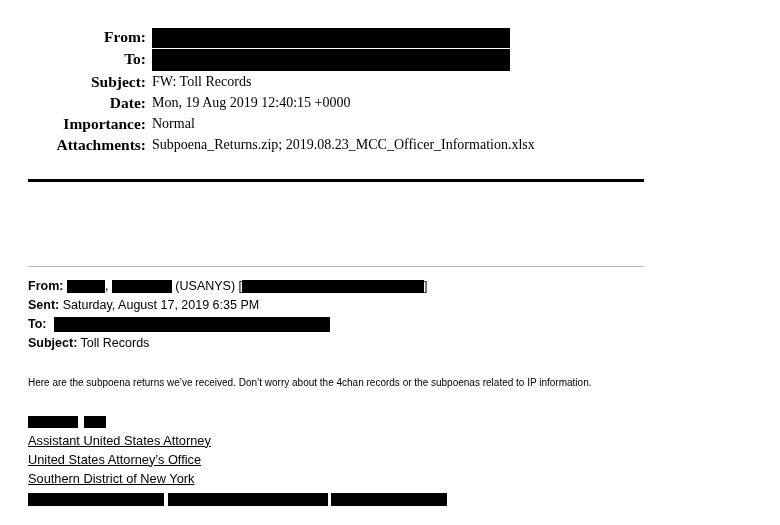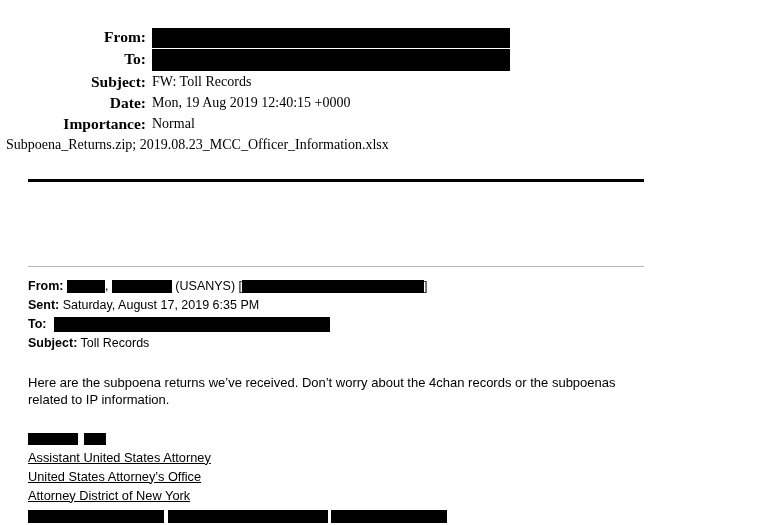--- a/index.html
+++ b/index.html
@@ -97,21 +97,21 @@
     display: inline-block;
     vertical-align: middle;
   }
   .rb-name1 { width: 38px; height: 13px; }
   .rb-name2 { width: 60px; height: 13px; }
   .rb-addr  { width: 182px; height: 13px; }
   .rb-to    { width: 276px; height: 15px; margin-left: 4px; }
 
   .body-para {
     margin-top: 22px;
-    font-size: 13px;
+    font-size: 10px;
     line-height: 17px;
     max-width: 680px;
   }
 
   .sig {
     margin-top: 22px;
     font-size: 12.8px;
     line-height: 18px;
   }
   .sig-redact-name1 { width: 50px; height: 12px; }
@@ -151,20 +151,21 @@
       <div class="hdr-label">Date:</div>
       <div class="hdr-value">Mon, 19 Aug 2019 12:40:15 +0000</div>
     </div>
 
     <div class="hdr-row">
       <div class="hdr-label">Importance:</div>
       <div class="hdr-value">Normal</div>
     </div>
 
     <div class="hdr-row">
+      <div class="hdr-label">Attachments:</div>
       <div class="hdr-value">Subpoena_Returns.zip; 2019.08.23_MCC_Officer_Information.xlsx</div>
     </div>
 
   </div>
 
   <hr class="rule">
 
   <div class="quoted">
     <hr class="thin-rule">
 
@@ -192,21 +193,21 @@
     </div>
 
     <div class="body-para">Here are the subpoena returns we’ve received.  Don’t worry about the 4chan records or the subpoenas related to IP information.</div>
 
     <div class="sig">
       <div>
         <span class="rb sig-redact-name1"></span><span class="rb sig-redact-name2"></span>
       </div>
       <div class="sig-line">Assistant United States Attorney</div>
       <div class="sig-line">United States Attorney’s Office</div>
-      <div class="sig-line">Attorney District of New York</div>
+      <div class="sig-line">Southern District of New York</div>
       <div>
         <div class="rb sig-blk1"></div>
         <div class="rb sig-blk2"></div>
         <div class="rb sig-blk3"></div>
       </div>
     </div>
 
   </div>
 </div>
 

